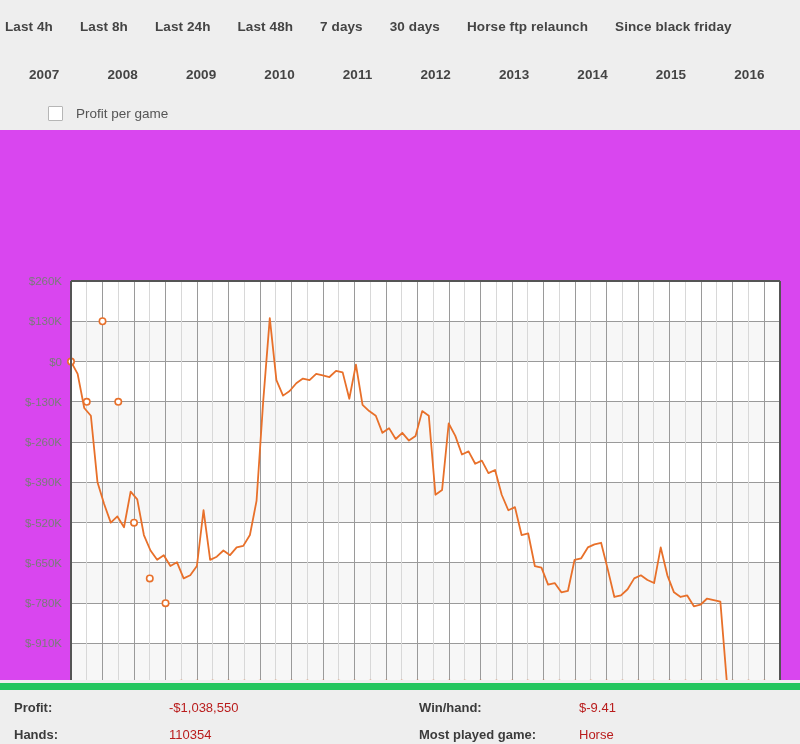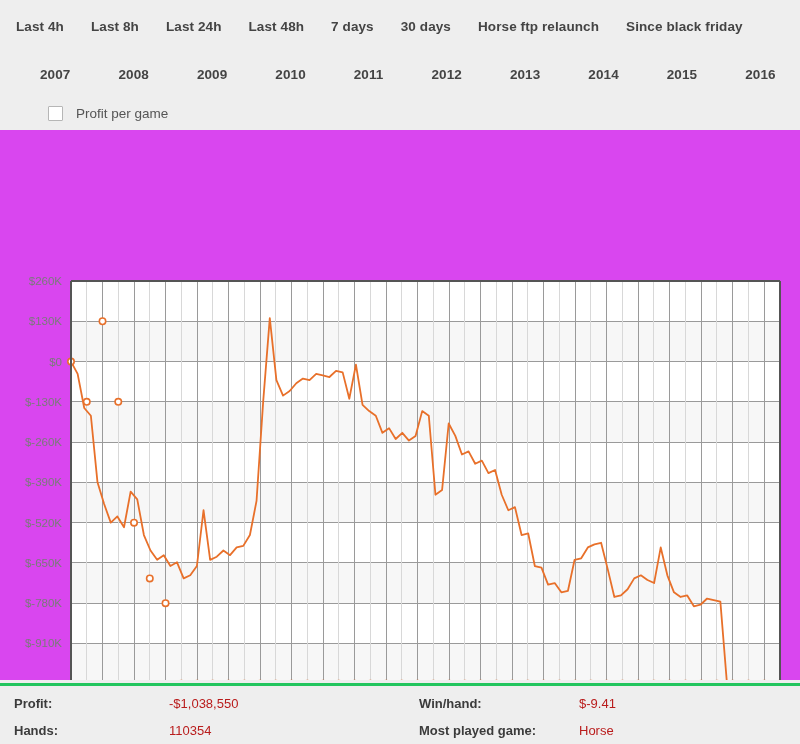--- a/index.html
+++ b/index.html
@@ -8,21 +8,21 @@
     background:#eeeeee;
     font-family:"Liberation Sans",sans-serif;
     color:#3d3d3d;
     overflow:hidden;
   }
   .page{width:800px;height:744px;position:relative;background:#eeeeee;}
 
   
   .filter-row{
     display:flex;align-items:center;
-    padding:0 16px;
+    padding:0 5px;
     box-sizing:border-box;
     width:800px;
   }
   .row1{height:52px;}
   .row2{height:44px;}
   .filter-link{
     font-size:13.5px;font-weight:bold;color:#444;
     text-decoration:none;white-space:nowrap;
     padding:6px 0;
     margin-right:27px;
@@ -55,21 +55,21 @@
   .chart-svg{display:block;}
 
   .ytick{font-size:11.5px;fill:#7a7a7a;font-family:"Liberation Sans",sans-serif;}
   .xtick{font-size:10.5px;fill:#8a8a8a;font-family:"Liberation Sans",sans-serif;}
 
   
   .stats{
     position:absolute;left:0;bottom:0;
     width:800px;height:61px;
     background:#eeeeee;
-    border-top:3px solid #22c55e;
+    border-top:7px solid #22c55e;
     box-sizing:border-box;
   }
   .stat-line{display:flex;align-items:center;height:27px;}
   .stats-inner{padding:4px 0 0 14px;}
   .st-label{font-size:13px;font-weight:bold;color:#3b3b3b;}
   .st-value{font-size:13px;color:#b91c1c;}
   .c1{width:155px;}
   .c2{width:250px;}
   .c3{width:160px;}
 </style>

